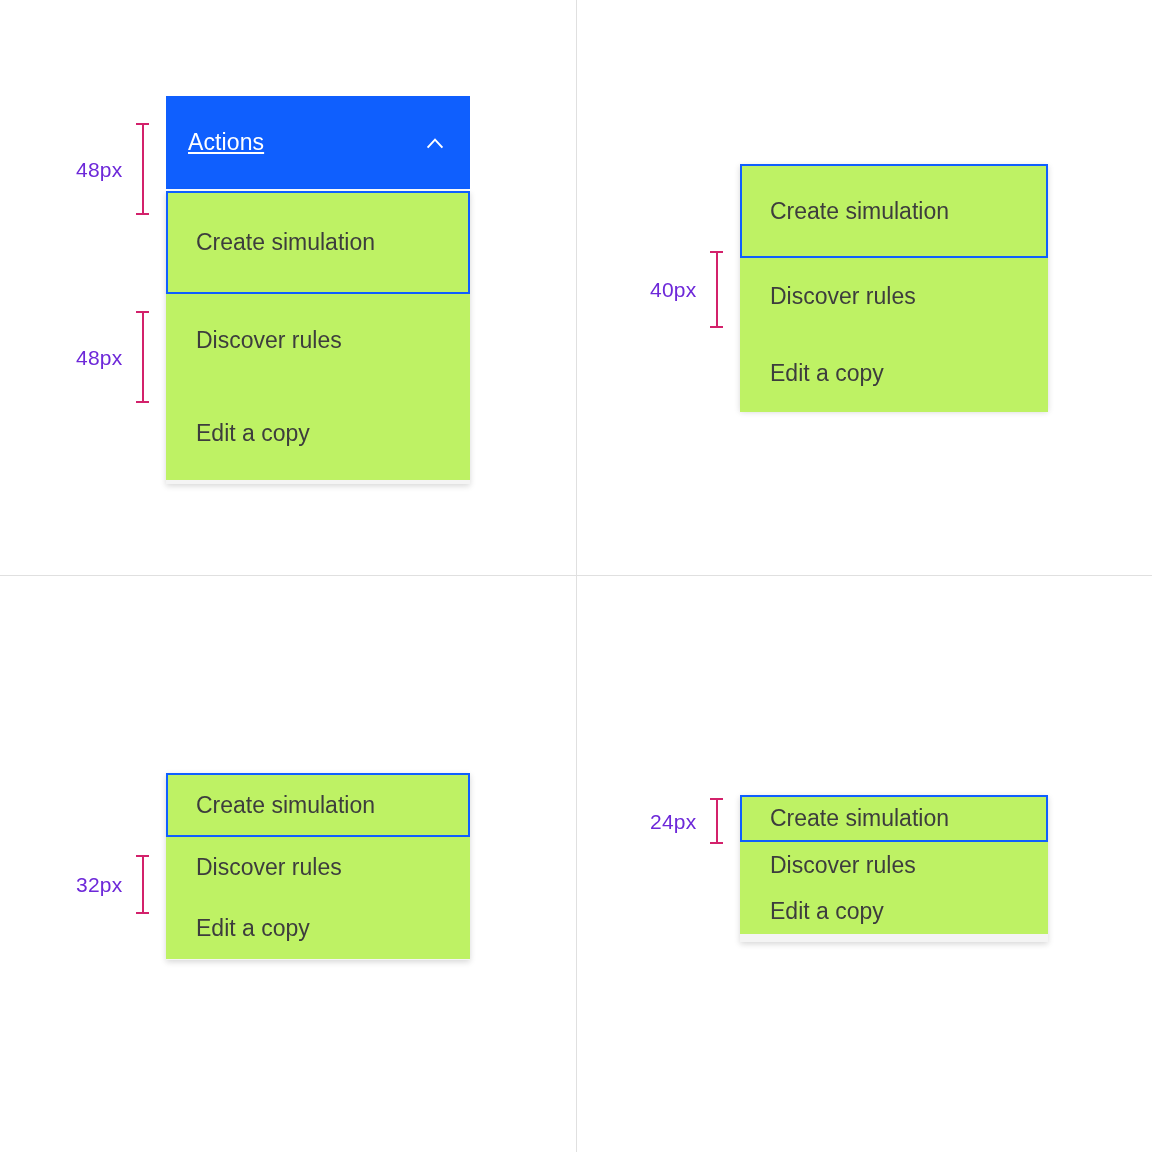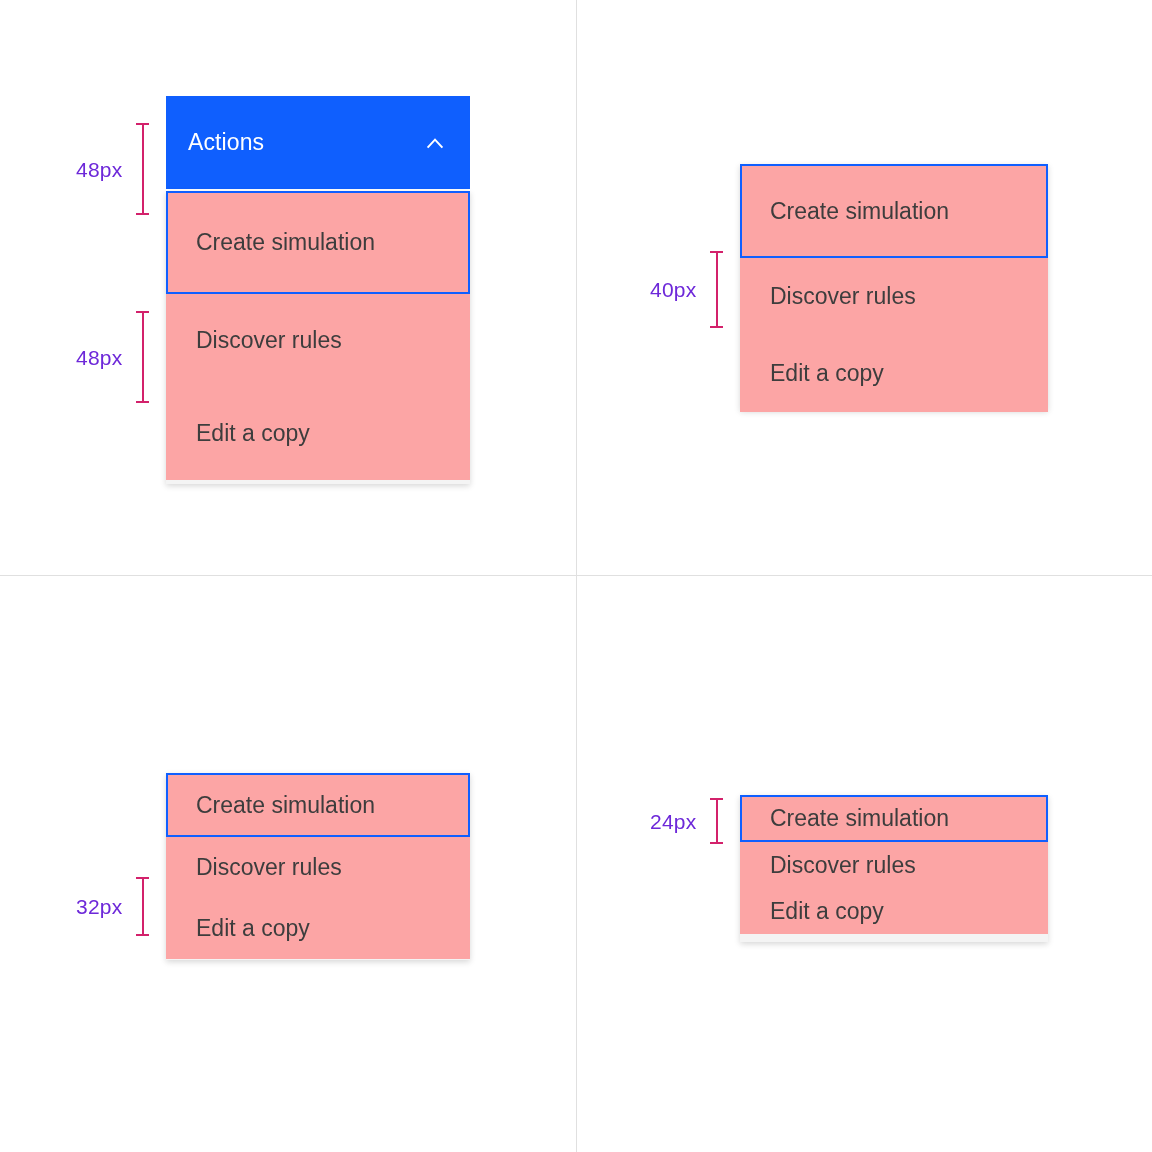--- a/index.html
+++ b/index.html
@@ -48,21 +48,21 @@
     background: #f4f4f4;
     box-shadow: 0 2px 6px rgba(0,0,0,0.16);
     box-sizing: border-box;
   }
   .menu-item {
     display: flex;
     align-items: center;
     box-sizing: border-box;
     color: #3d3d3d;
     white-space: nowrap;
-    background: #fca5a5;
+    background: #bef264;
   }
   .menu-item.focused {
     outline: 2px solid #0f5fff;
     outline-offset: -2px;
     position: relative;
     z-index: 2;
   }
 
   
   .trigger {
@@ -117,41 +117,41 @@
     position: absolute;
     left: 6px;
     top: 0;
     bottom: 0;
     width: 2px;
     background: #d3216b;
     display: block;
   }
 
   
-  #q1-trigger { left: 166px; top: 96px; width: 304px; height: 93px; padding: 0 22px; }
+  #q1-trigger { left: 166px; top: 96px; width: 304px; height: 93px; padding: 0 22px; text-decoration: underline; }
   #q1-menu { left: 166px; top: 191px; width: 304px; height: 293px; }
   #q1-menu .menu-item { height: 93px; padding: 0 30px; font-size: 23px; }
   #q1-menu .menu-item.focused { height: 103px; }
   #q1-m48-a { left: 76px; top: 123px; }
   #q1-m48-a .bracket { height: 92px; }
   #q1-m48-b { left: 76px; top: 311px; }
   #q1-m48-b .bracket { height: 92px; }
 
   
   #q2-menu { left: 740px; top: 164px; width: 308px; height: 246px; }
   #q2-menu .menu-item { height: 77px; padding: 0 30px; font-size: 23px; }
   #q2-menu .menu-item.focused { height: 94px; }
   #q2-m40 { left: 650px; top: 251px; text-align: center; }
   #q2-m40 .bracket { height: 77px; }
 
   
   #q3-menu { left: 166px; top: 773px; width: 304px; height: 187px; }
   #q3-menu .menu-item { height: 61px; padding: 0 30px; font-size: 23px; }
   #q3-menu .menu-item.focused { height: 64px; }
-  #q3-m32 { left: 76px; top: 877px; }
+  #q3-m32 { left: 76px; top: 855px; }
   #q3-m32 .bracket { height: 59px; }
 
   
   #q4-menu { left: 740px; top: 795px; width: 308px; height: 147px; }
   #q4-menu .menu-item { height: 46px; padding: 0 30px; font-size: 23px; }
   #q4-menu .menu-item.focused { height: 47px; }
   #q4-m24 { left: 650px; top: 798px; }
   #q4-m24 .bracket { height: 46px; }
 </style>
 </head>

